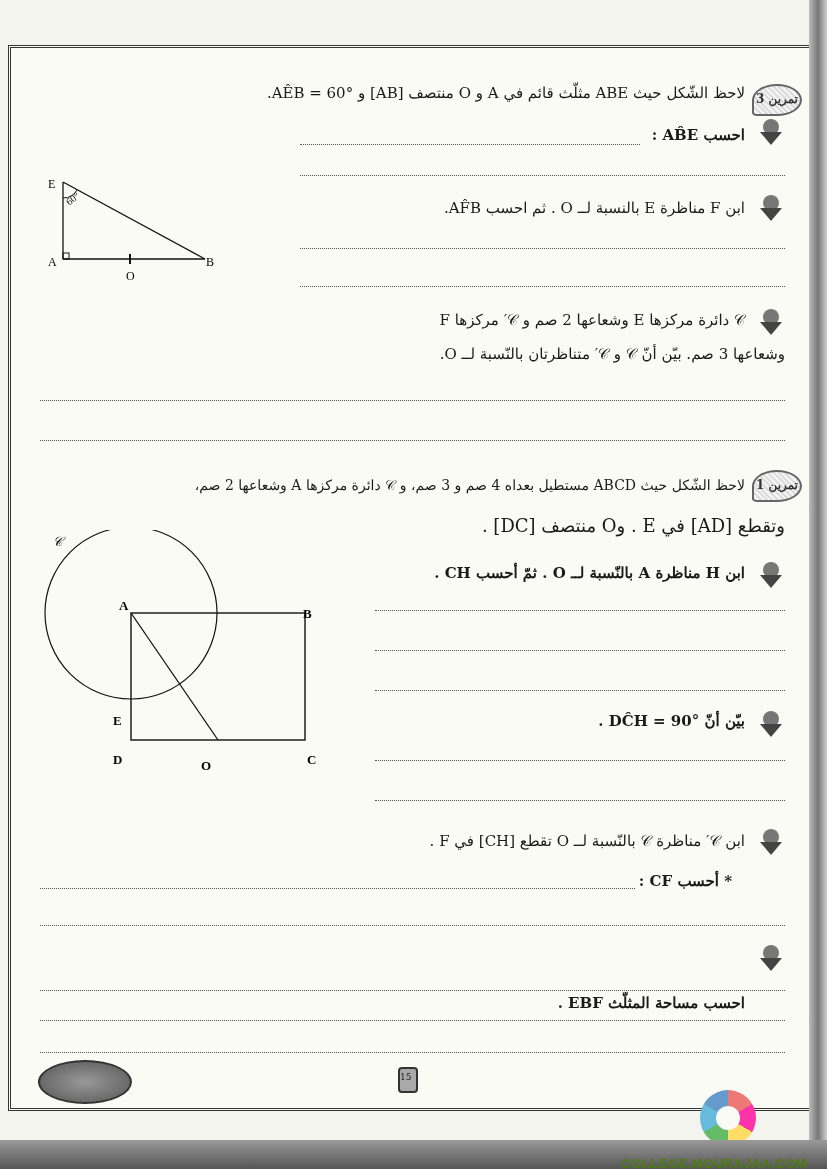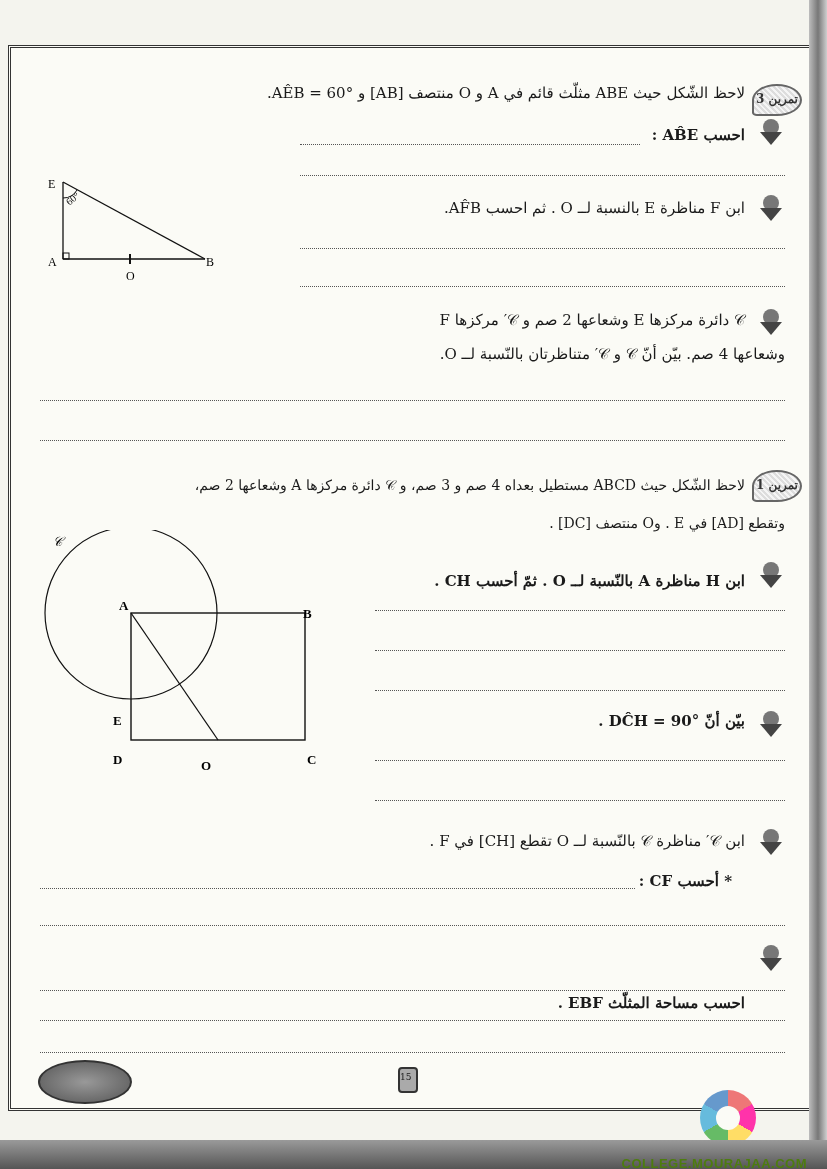--- a/index.html
+++ b/index.html
@@ -56,46 +56,46 @@
   </svg>
 <div class="rtl" style="right:82px;top:199px;width:500px;">ابن F مناظرة E بالنسبة لــ O . ثم احسب AF̂B.</div>
 <div class="dots" style="left:300px;width:485px;top:248px;"></div>
 <div class="dots" style="left:300px;width:485px;top:286px;"></div>
 
 <svg class="arrow-icon" style="left:758px;top:308px;" viewBox="0 0 26 28">
     <circle cx="13" cy="9" r="8" fill="#777"></circle>
     <polygon points="2,14 24,14 13,27" fill="#444"></polygon>
   </svg>
 <div class="rtl" style="right:82px;top:311px;width:700px;">𝒞 دائرة مركزها E وشعاعها 2 صم و 𝒞′ مركزها F</div>
-<div class="rtl" style="right:42px;top:345px;width:740px;">وشعاعها 4 صم. بيّن أنّ 𝒞 و 𝒞′ متناظرتان بالنّسبة لــ O.</div>
+<div class="rtl" style="right:42px;top:345px;width:740px;">وشعاعها 3 صم. بيّن أنّ 𝒞 و 𝒞′ متناظرتان بالنّسبة لــ O.</div>
 <div class="dots" style="left:40px;width:745px;top:400px;"></div>
 <div class="dots" style="left:40px;width:745px;top:440px;"></div>
 
 <div class="ex-badge" style="left:752px;top:470px;">تمرين 1</div>
 <div class="rtl" style="right:82px;top:477px;width:700px;font-size:14px;">لاحظ الشّكل حيث ABCD مستطيل بعداه 4 صم و 3 صم، و 𝒞 دائرة مركزها A وشعاعها 2 صم،</div>
-<div class="rtl" style="right:42px;top:515px;width:740px;font-size:14px;">وتقطع [AD] في E . وO منتصف [DC] .</div>
+<div class="rtl" style="right:42px;top:515px;width:740px;font-size:18px;">وتقطع [AD] في E . وO منتصف [DC] .</div>
 
 <svg style="position:absolute;left:35px;top:530px;" width="300" height="250">
   <circle cx="96" cy="83" r="86" fill="none" stroke="#111" stroke-width="1.2"></circle>
   <rect x="96" y="83" width="174" height="127" fill="none" stroke="#111" stroke-width="1.4"></rect>
   <line x1="96" y1="83" x2="183" y2="210" stroke="#111" stroke-width="1.3"></line>
   <text x="18" y="16" font-size="13" font-style="italic">𝒞</text>
   <text x="84" y="80" font-size="13" font-weight="bold">A</text>
   <text x="268" y="88" font-size="13" font-weight="bold">B</text>
   <text x="78" y="195" font-size="13" font-weight="bold">E</text>
   <text x="78" y="234" font-size="13" font-weight="bold">D</text>
   <text x="166" y="240" font-size="13" font-weight="bold">O</text>
   <text x="272" y="234" font-size="13" font-weight="bold">C</text>
 </svg>
 
 <svg class="arrow-icon" style="left:758px;top:561px;" viewBox="0 0 26 28">
     <circle cx="13" cy="9" r="8" fill="#777"></circle>
     <polygon points="2,14 24,14 13,27" fill="#444"></polygon>
   </svg>
-<div class="rtl bold" style="right:82px;top:564px;width:420px;margin-top:8px;">ابن H مناظرة A بالنّسبة لــ O . ثمّ أحسب CH .</div>
+<div class="rtl bold" style="right:82px;top:564px;width:420px;">ابن H مناظرة A بالنّسبة لــ O . ثمّ أحسب CH .</div>
 <div class="dots" style="left:375px;width:410px;top:610px;"></div>
 <div class="dots" style="left:375px;width:410px;top:650px;"></div>
 <div class="dots" style="left:375px;width:410px;top:690px;"></div>
 
 <svg class="arrow-icon" style="left:758px;top:710px;" viewBox="0 0 26 28">
     <circle cx="13" cy="9" r="8" fill="#777"></circle>
     <polygon points="2,14 24,14 13,27" fill="#444"></polygon>
   </svg>
 <div class="rtl bold" style="right:82px;top:712px;width:300px;">بيّن أنّ DĈH = 90° .</div>
 <div class="dots" style="left:375px;width:410px;top:760px;"></div>

